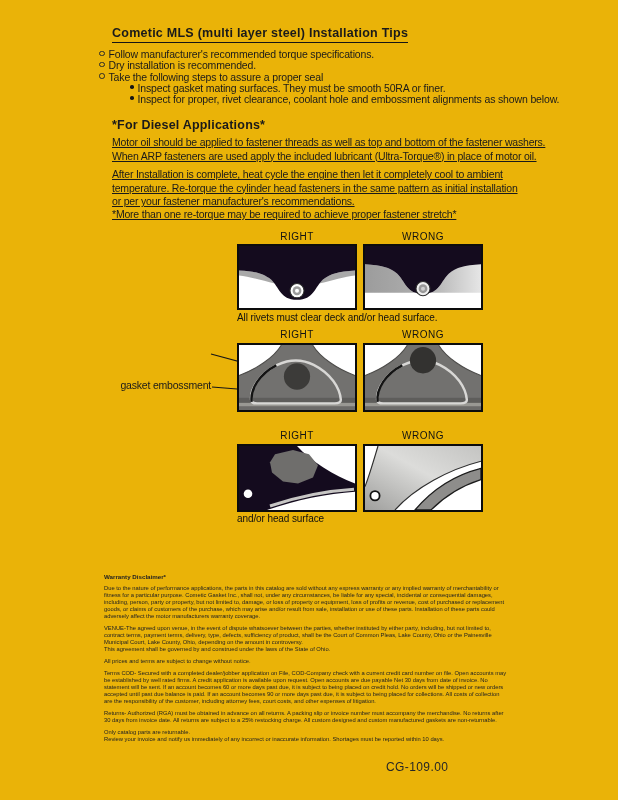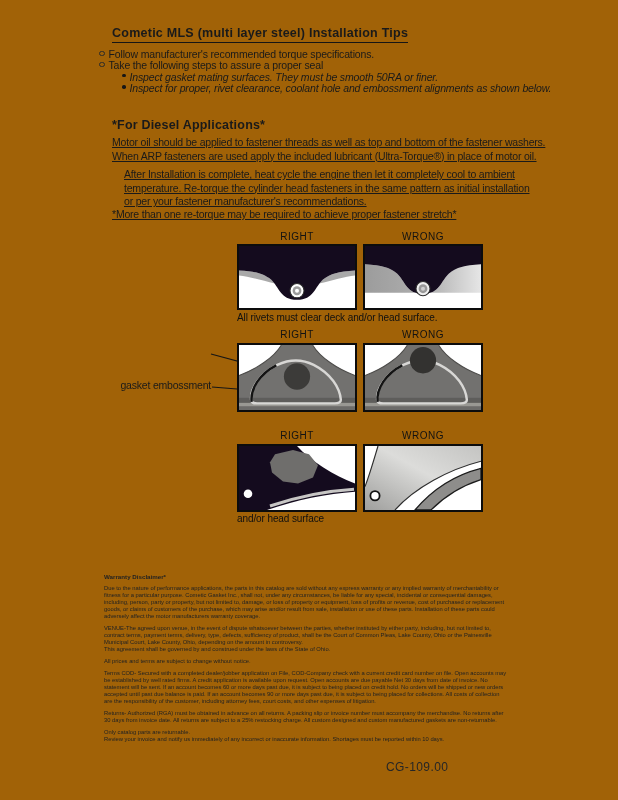--- a/index.html
+++ b/index.html
@@ -1,37 +1,37 @@
 <!DOCTYPE html>
 <html><head>
 <meta charset="utf-8">
 <style>
   html,body { margin:0; padding:0; background:#ffffff; }
   .page {
-    position:relative; width:618px; height:800px; background:#a16207;
+    position:relative; width:618px; height:800px; background:#eab308;
     font-family:"Liberation Sans", sans-serif; color:#1a1a1a; overflow:hidden;
   }
   .abs { position:absolute; }
   .ln { white-space:nowrap; }
 
   .title {
     left:112px; top:26px; font-size:12.5px; font-weight:bold; letter-spacing:0.25px;
     display:inline-block; border-bottom:1.8px solid #151515; padding-bottom:1.5px;
   }
 
   .bullets { left:99px; top:48px; font-size:10.5px; letter-spacing:-0.15px; }
   .brow { display:flex; align-items:flex-start; height:11.3px; }
-  .brow.sub { margin-left:23px;font-style:italic; }
+  .brow.sub { margin-left:31px; }
   .b-ring { flex:none; width:3.5px; height:3.5px; border:1px solid #2a2a2a; border-radius:50%; margin:2.6px 4px 0 0; }
   .b-dot  { flex:none; width:3.5px; height:3.5px; background:#161616; border-radius:50%; margin:3.2px 4px 0 0; }
 
   .diesel-heading { left:112px; top:118px; font-size:12.5px; font-weight:bold; letter-spacing:0.2px; }
   .para { font-size:10.5px; line-height:13.5px; letter-spacing:-0.2px;text-decoration:underline; }
   .p1 { left:112px; top:136px; }
-  .p2 { left:112px; top:168px;margin-left:12px; }
+  .p2 { left:112px; top:168px; }
   .pnote { left:112px; top:208px; }
 
   .fig-label { width:120px; text-align:center; font-size:10px; letter-spacing:0.5px; color:#121212; }
   .diagram { width:120px; border:2.5px solid #0c0c0c; box-sizing:border-box; background:#fff; }
   .diagram svg { display:block; width:100%; height:100%; }
   .d-h66 { height:66px; } .d-h69 { height:69px; } .d-h68 { height:68px; }
   .col-l { left:237px; } .col-r { left:363px; }
 
   .caption { font-size:10px; font-weight:normal; letter-spacing:-0.1px; color:#101010; }
   .cap1 { left:237px; top:312px; }
@@ -51,20 +51,24 @@
 <body>
 
 <div class="page">
 
   <div class="abs title">Cometic MLS (multi layer steel) Installation Tips</div>
 
   <div class="abs bullets">
     <div class="brow">
       <span class="b-ring"></span>
       <span class="ln">Follow manufacturer's recommended torque specifications.</span>
+    </div>
+    <div class="brow">
+      <span class="b-ring"></span>
+      <span class="ln">Dry installation is recommended.</span>
     </div>
     <div class="brow">
       <span class="b-ring"></span>
       <span class="ln">Take the following steps to assure a proper seal</span>
     </div>
     <div class="brow sub">
       <span class="b-dot"></span>
       <span class="ln">Inspect gasket mating surfaces.  They must be smooth 50RA or finer.</span>
     </div>
     <div class="brow sub">

